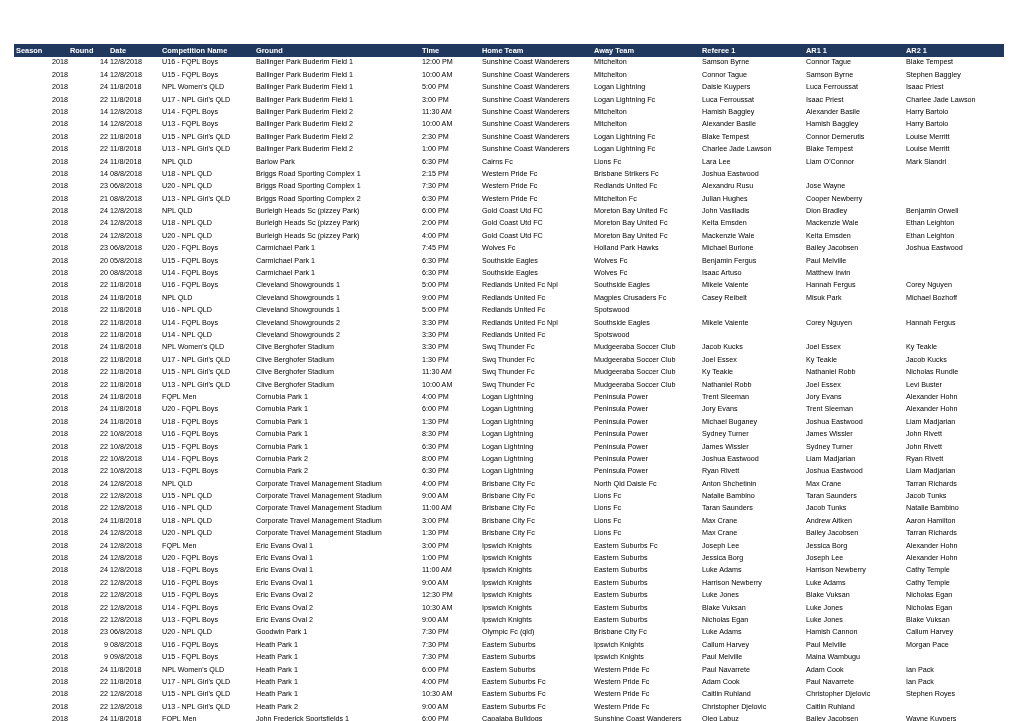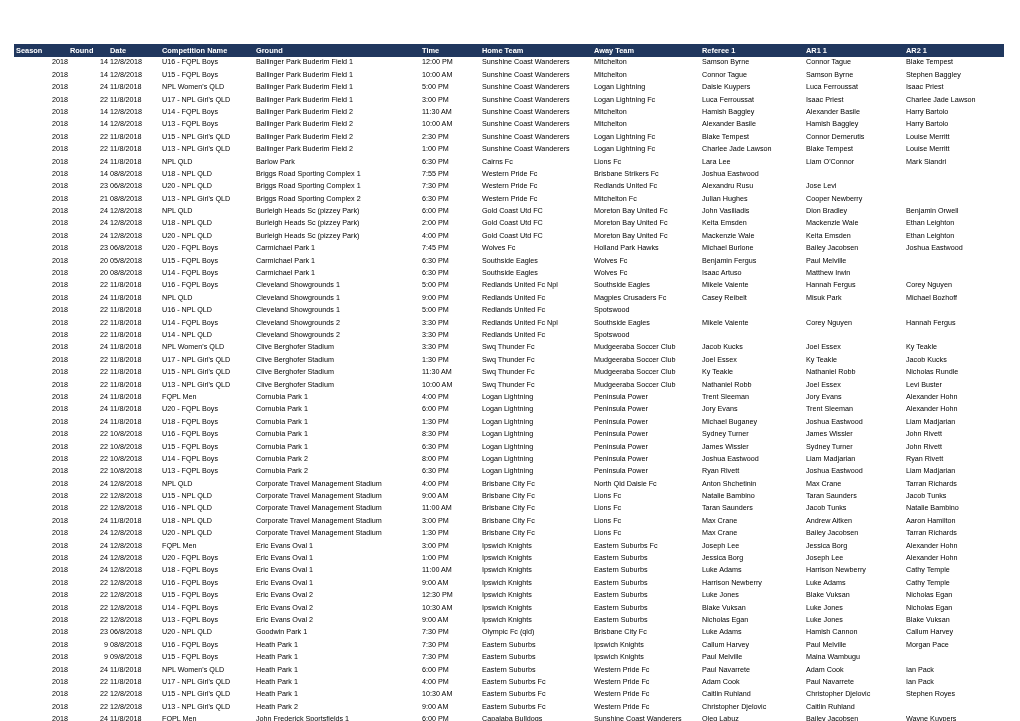--- a/index.html
+++ b/index.html
@@ -214,38 +214,38 @@
           <td class="c-referee1">Lara Lee</td>
           <td class="c-ar1">Liam O'Connor</td>
           <td class="c-ar2">Mark Siandri</td>
         </tr>
         <tr>
           <td class="c-season">2018</td>
           <td class="c-round">14</td>
           <td class="c-date">08/8/2018</td>
           <td class="c-competition">U18 - NPL QLD</td>
           <td class="c-ground">Briggs Road Sporting Complex 1</td>
-          <td class="c-time">7:55 PM</td>
+          <td class="c-time">2:15 PM</td>
           <td class="c-home">Western Pride Fc</td>
           <td class="c-away">Brisbane Strikers Fc</td>
           <td class="c-referee1">Joshua Eastwood</td>
           <td class="c-ar1"></td>
           <td class="c-ar2"></td>
         </tr>
         <tr>
           <td class="c-season">2018</td>
           <td class="c-round">23</td>
           <td class="c-date">06/8/2018</td>
           <td class="c-competition">U20 - NPL QLD</td>
           <td class="c-ground">Briggs Road Sporting Complex 1</td>
           <td class="c-time">7:30 PM</td>
           <td class="c-home">Western Pride Fc</td>
           <td class="c-away">Redlands United Fc</td>
           <td class="c-referee1">Alexandru Rusu</td>
-          <td class="c-ar1">Jose Levi</td>
+          <td class="c-ar1">Jose Wayne</td>
           <td class="c-ar2"></td>
         </tr>
         <tr>
           <td class="c-season">2018</td>
           <td class="c-round">21</td>
           <td class="c-date">08/8/2018</td>
           <td class="c-competition">U13 - NPL Girl's QLD</td>
           <td class="c-ground">Briggs Road Sporting Complex 2</td>
           <td class="c-time">6:30 PM</td>
           <td class="c-home">Western Pride Fc</td>

